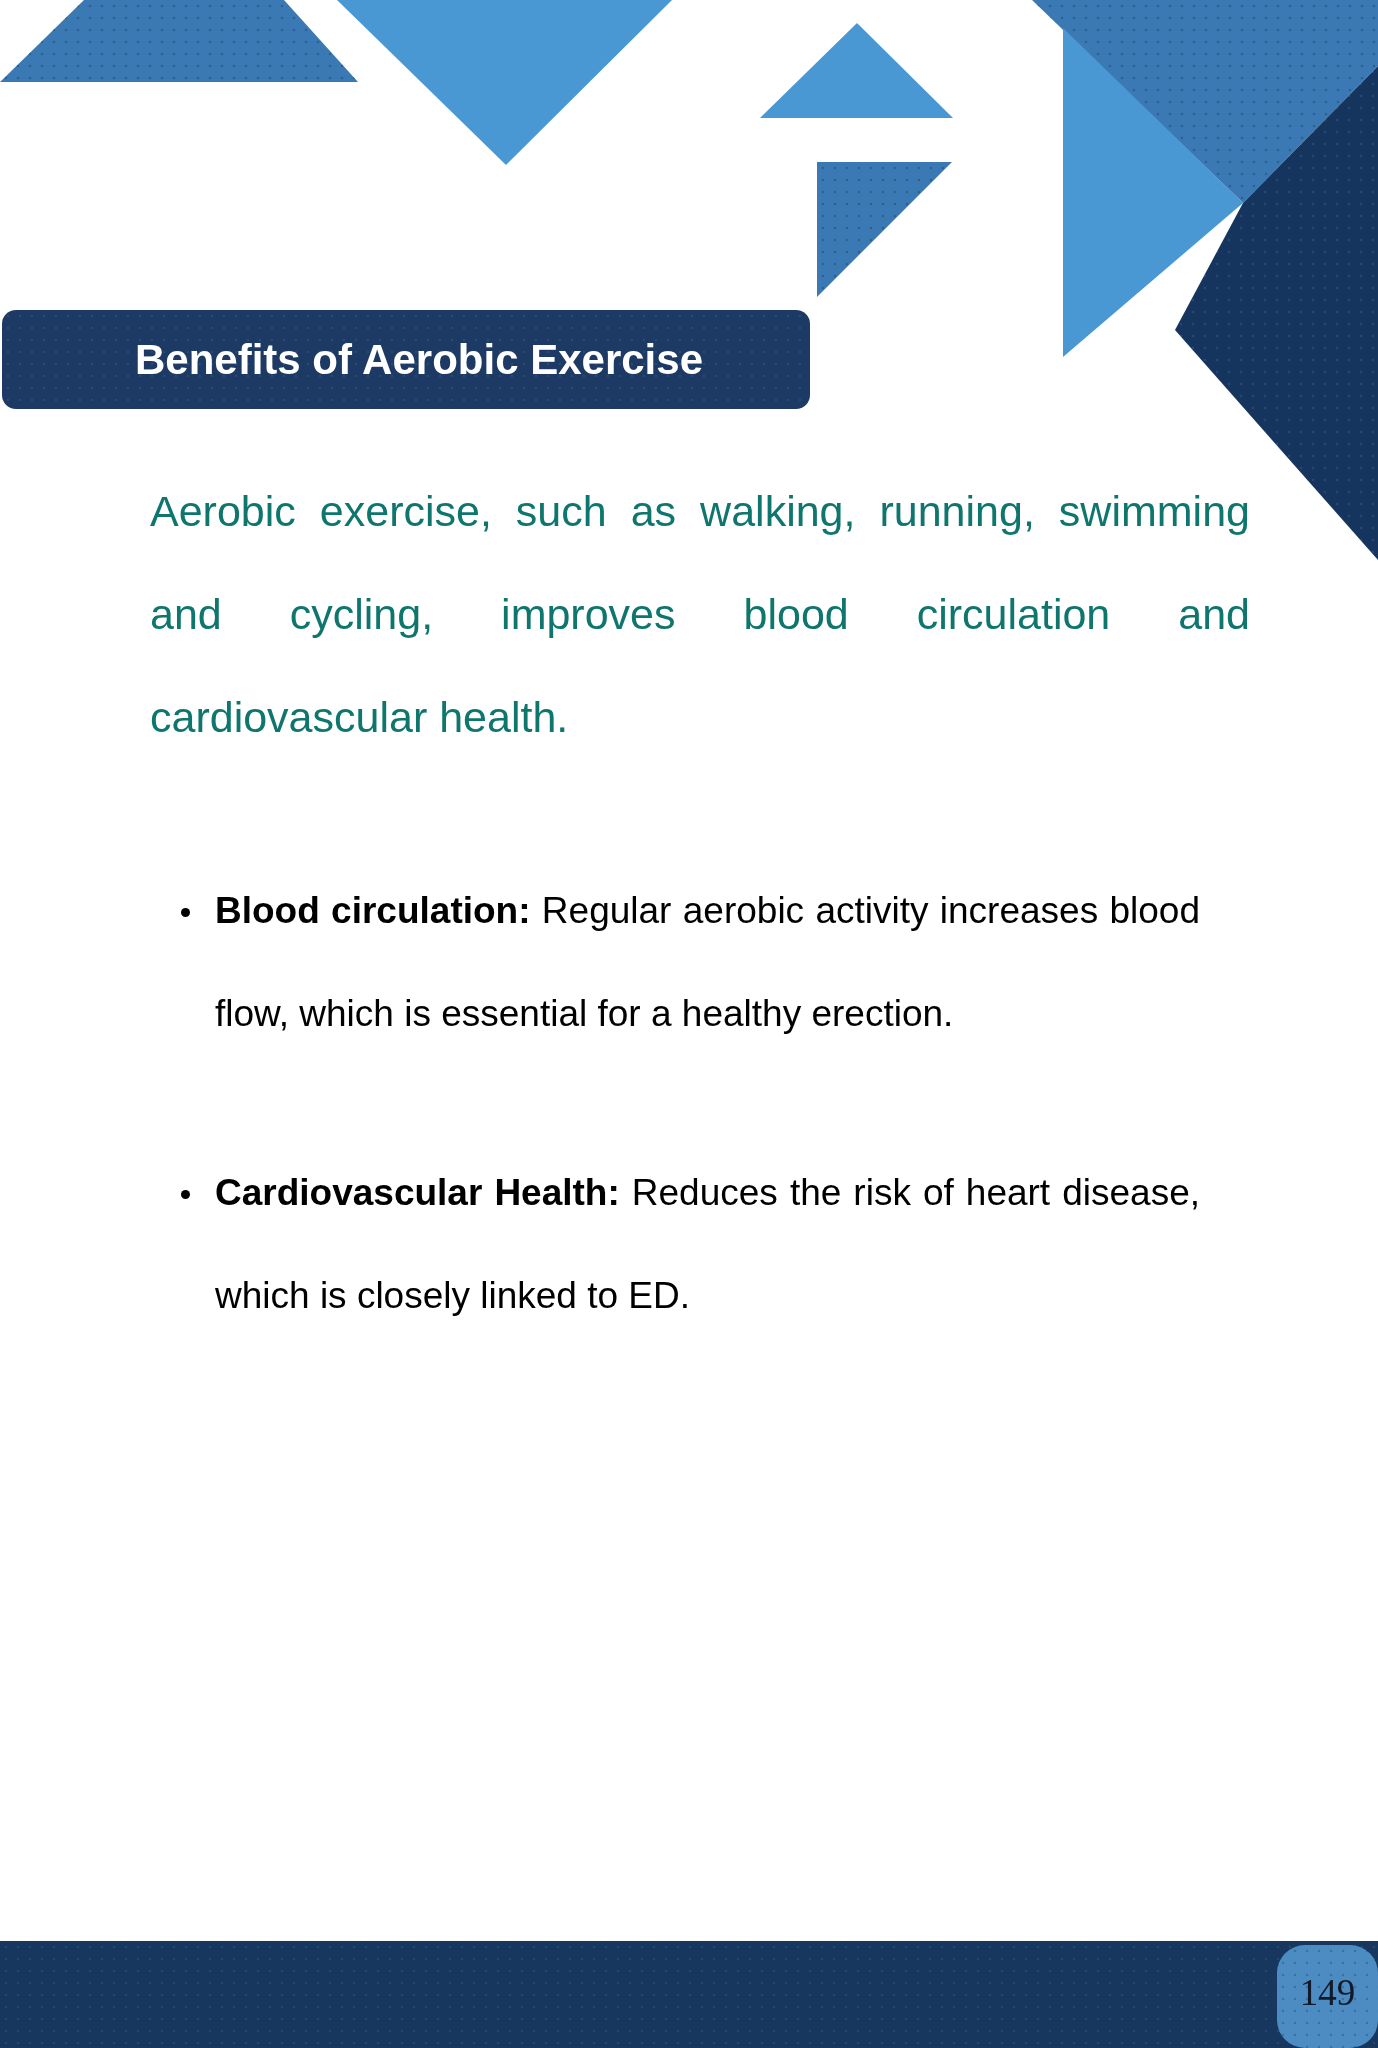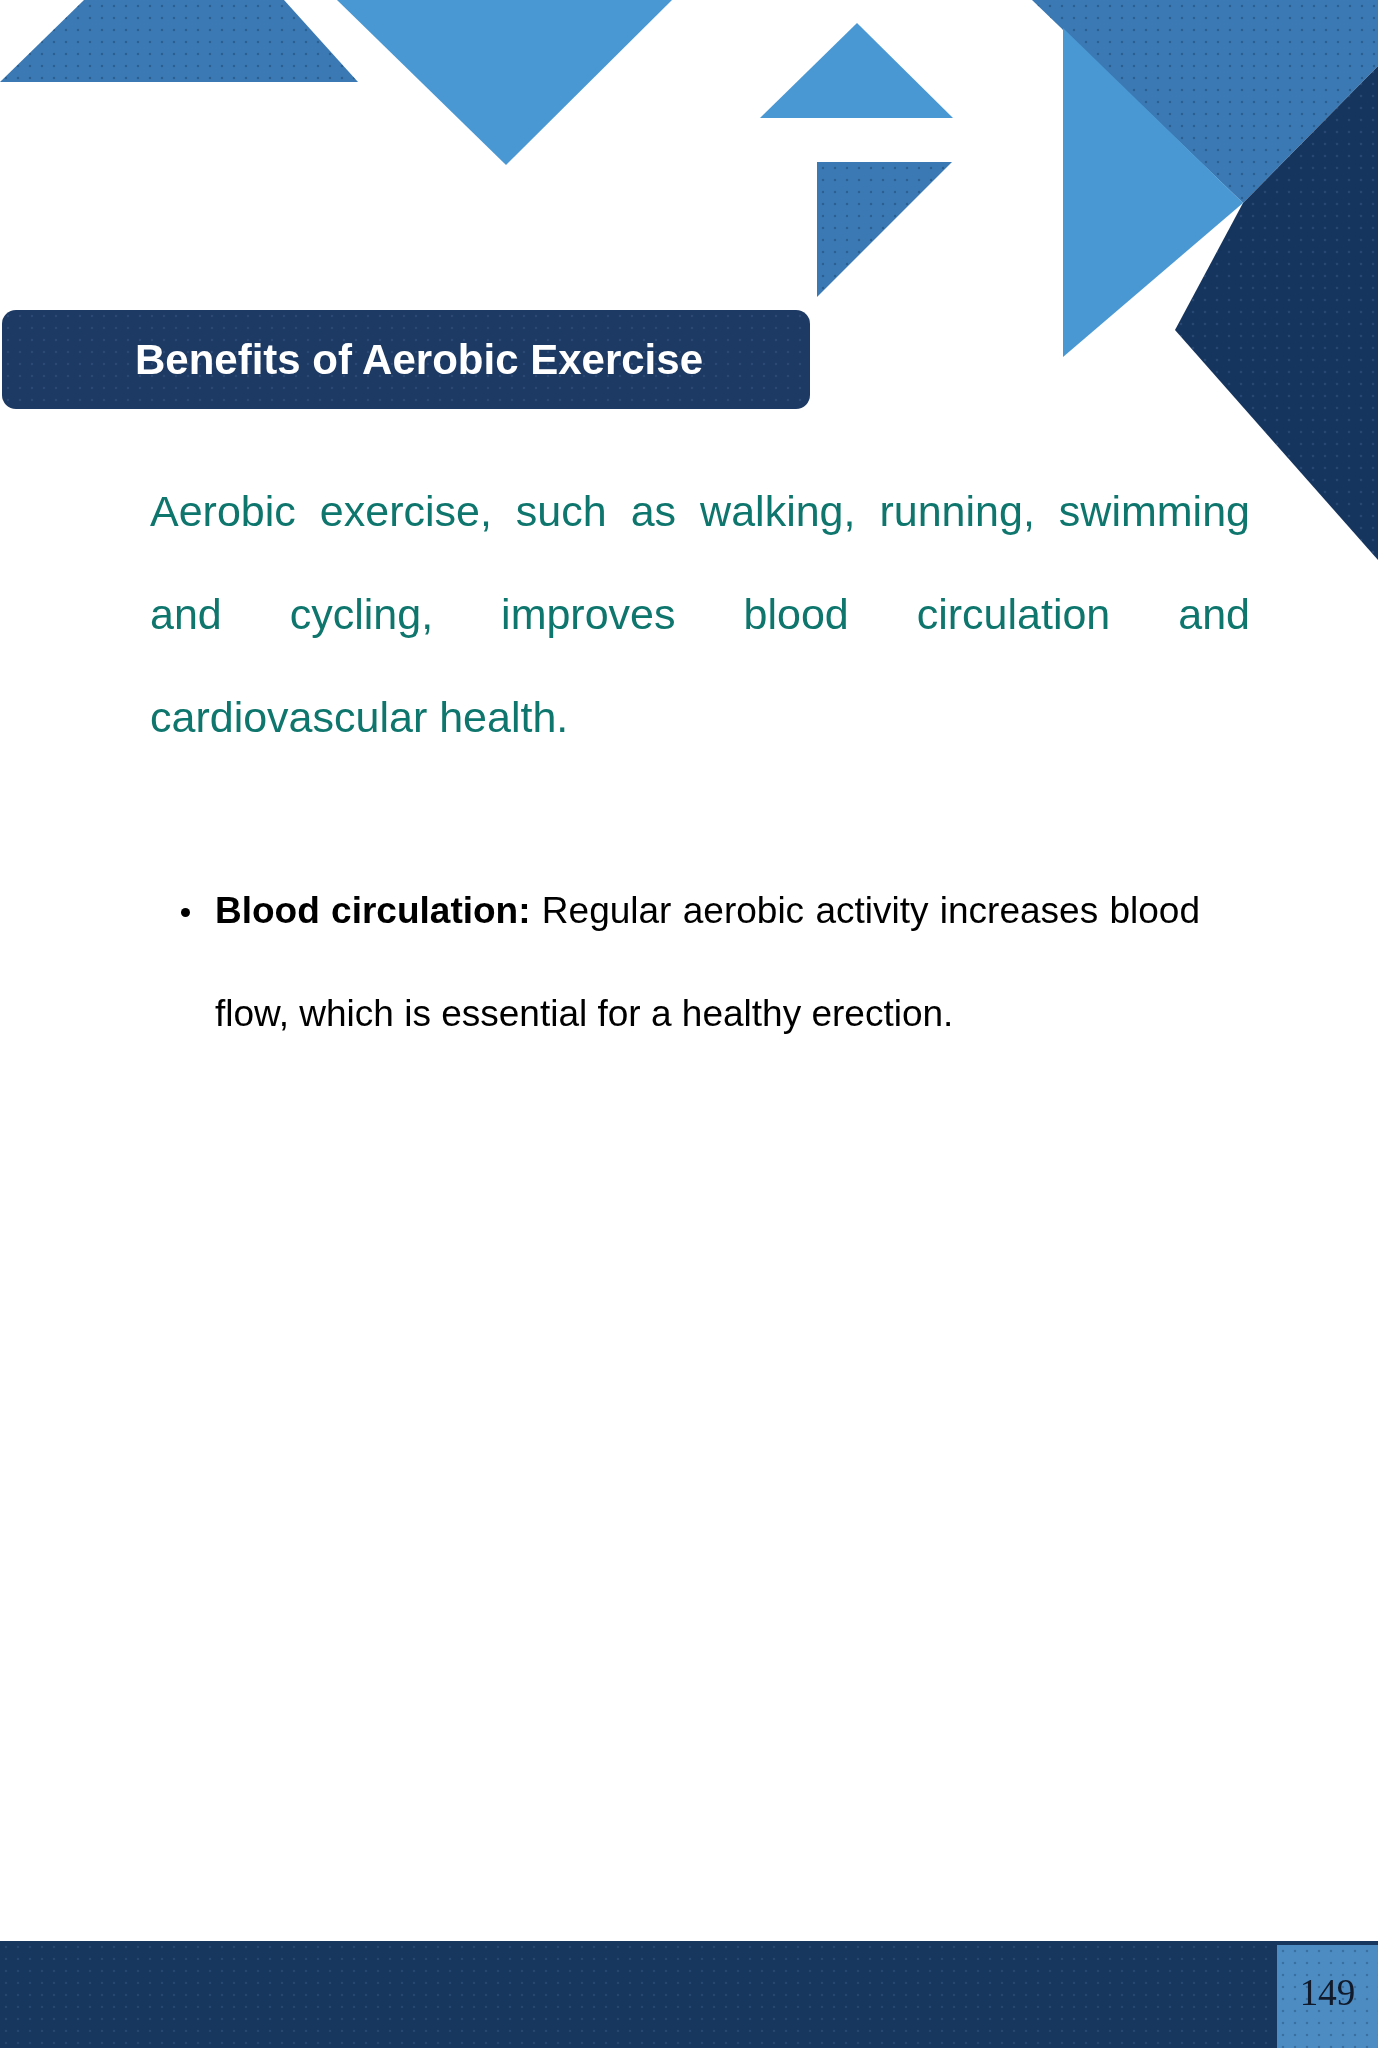--- a/index.html
+++ b/index.html
@@ -127,20 +127,21 @@
   .page-number-box {
     position: absolute;
     left: 1277px; top: 1945px;
     width: 101px; height: 103px;
     background-color: #4C8CC2;
     background-image: radial-gradient(circle, rgba(16,48,84,0.30) 1.4px, transparent 1.6px);
     background-size: 12px 12px;
     display: flex;
     align-items: center;
     justify-content: center;
+    border-radius: 28px;
   }
   .page-number-box span {
     font-family: "Liberation Serif", serif;
     font-size: 37px;
     color: #111A2B;
     transform: translateY(-4px);
   }
 </style>
 </head>
 <body>
@@ -158,20 +159,23 @@
   <div class="banner">
     <h1>Benefits of Aerobic Exercise</h1>
   </div>
 
   <p class="intro">Aerobic exercise, such as walking, running, swimming and cycling, improves blood circulation and cardiovascular health.</p>
 
   <ul class="benefits">
     <li>
       <span class="bullet-dot"></span><strong>Blood circulation:</strong><span> Regular aerobic activity increases blood flow, which is essential for a healthy erection.</span>
     </li>
+    <li>
+      <span class="bullet-dot"></span><strong>Cardiovascular Health:</strong><span> Reduces the risk of heart disease, which is closely linked to ED.</span>
+    </li>
   </ul>
 
   <div class="footer-bar"></div>
   <div class="page-number-box">
     <span>149</span>
   </div>
 
 </div>
 
 </body></html>

